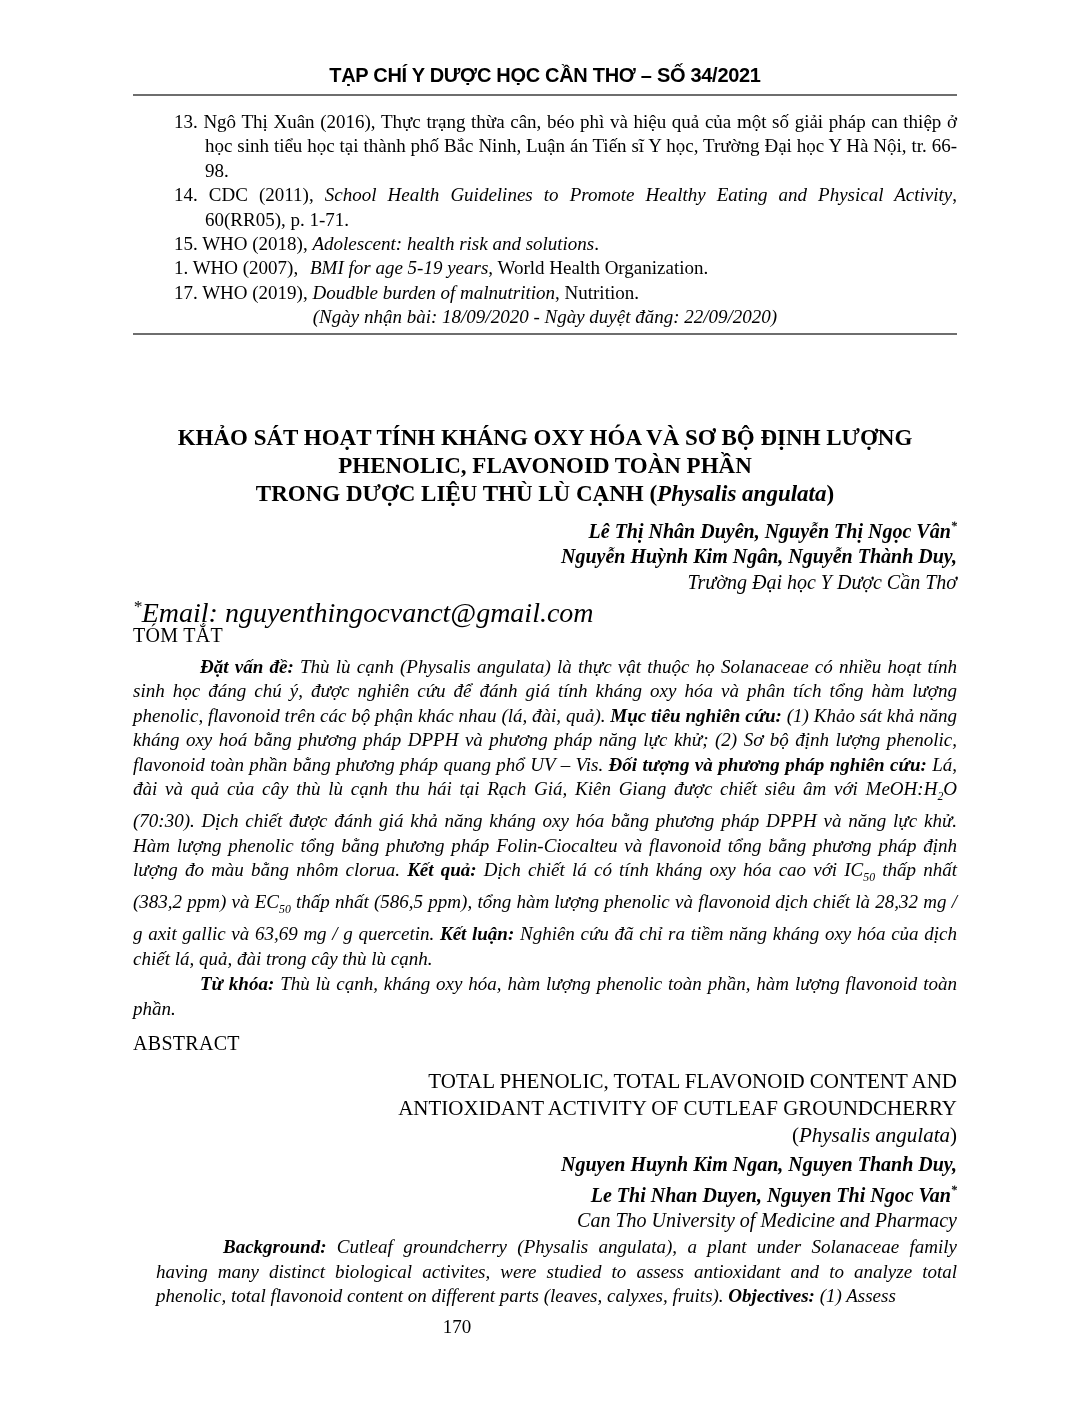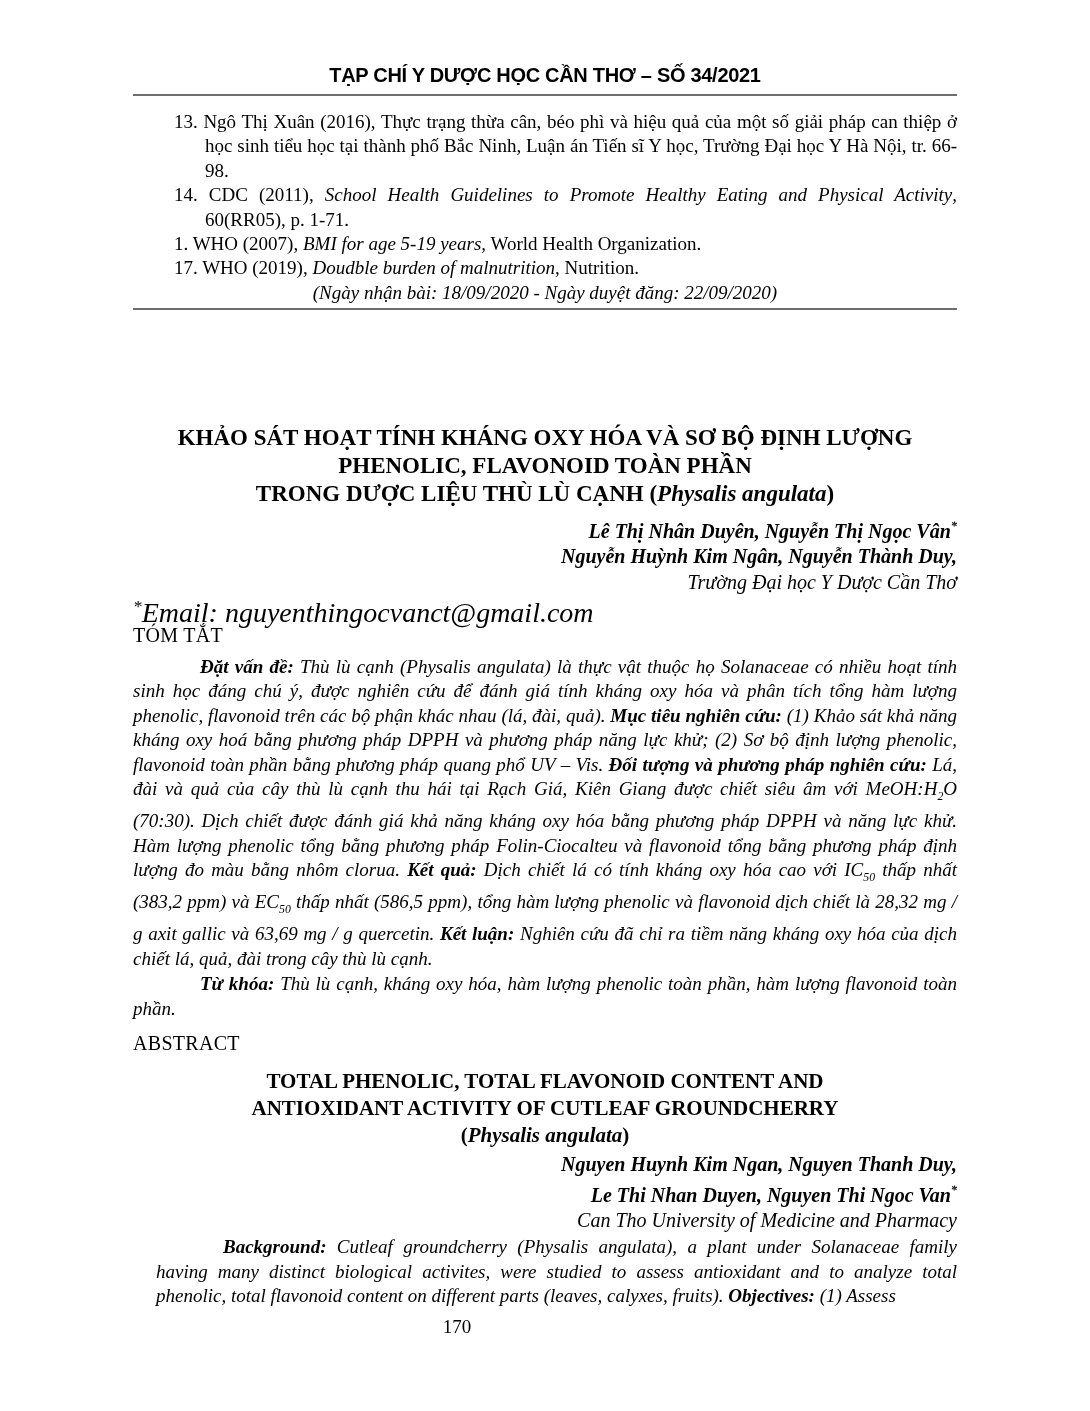--- a/index.html
+++ b/index.html
@@ -30,41 +30,42 @@
   .affiliation{font-size:20px;font-style:italic;text-align:right;line-height:25.5px;}
   .email-line{font-size:28px;font-style:italic;text-align:left;line-height:24px;}
   sup{font-size:0.62em;}
   sub{font-size:0.62em;}
   .tomtat-block{top:622px;}
   .section-heading{font-size:20px;font-weight:normal;line-height:26px;letter-spacing:0.3px;}
   .body-para{margin:7px 0 0 0;font-size:19px;line-height:24.4px;text-align:justify;text-indent:67px;}
   .italic{font-style:italic;}
   .keywords-para{margin-top:1px;}
   .abstract-block{top:1030px;}
-  .en-title{font-size:21px;font-weight:bold;text-align:center;line-height:27px;margin-top:12px;}
+  .en-title{font-size:21px;font-weight:normal;text-align:right;line-height:27px;margin-top:12px;}
   .en-title em{font-style:italic;}
   .en-authors{margin-top:3px;}
   .en-para{margin-top:2px;margin-left:23px;}
   .page-number{position:absolute;left:0;width:914px;top:1316px;text-align:center;font-size:19px;}
 </style>
 </head>
 <body>
 
 <div>
 
   <div class="block hd-block">
     <div class="journal-title">TẠP CHÍ Y DƯỢC HỌC CẦN THƠ – SỐ 34/2021</div>
     <div class="rule hd-rule"></div>
   </div>
 
   <div class="block refs-block refs">
     <div>
         <div class="ref-item"><span>13. </span><span>Ngô Thị Xuân (2016), Thực trạng thừa cân, béo phì và hiệu quả của một số giải pháp can thiệp ở học sinh tiểu học tại thành phố Bắc Ninh, Luận án Tiến sĩ Y học, Trường Đại học Y Hà Nội, tr. 66-98.</span></div>
         <div class="ref-item"><span>14. </span><span>CDC (2011), </span><span style="font-style: italic; font-family: Liberation Serif, serif;">School Health Guidelines to Promote Healthy Eating and Physical Activity</span><span>, 60(RR05), p. 1-71.</span></div>
-        <div class="ref-item"><span>1. </span><span>WHO (2007), </span><span style="font-style: italic;">BMI for age 5-19 years,</span><span> World Health Organization.</span></div>
+        <div class="ref-item"><span>15. </span><span>WHO (2018), </span><span style="font-style: italic;">Adolescent: health risk and solutions</span><span>.</span></div>
+        <div class="ref-item"><span>1. </span><span>WHO (2007), </span><span style="font-style: italic; margin-left: 7px;">BMI for age 5-19 years,</span><span> World Health Organization.</span></div>
         <div class="ref-item"><span>17. </span><span>WHO (2019), </span><span style="font-style: italic;">Doudble burden of malnutrition</span><span>, Nutrition.</span></div>
       </div>
     <div class="dates-line">(Ngày nhận bài: 18/09/2020 - Ngày duyệt đăng: 22/09/2020)</div>
     <div class="rule end-rule"></div>
   </div>
 
   <div class="block title-block">
     <div class="vn-title">
       <div>KHẢO SÁT HOẠT TÍNH KHÁNG OXY HÓA VÀ SƠ BỘ ĐỊNH LƯỢNG</div>
       <div>PHENOLIC, FLAVONOID TOÀN PHẦN</div>

